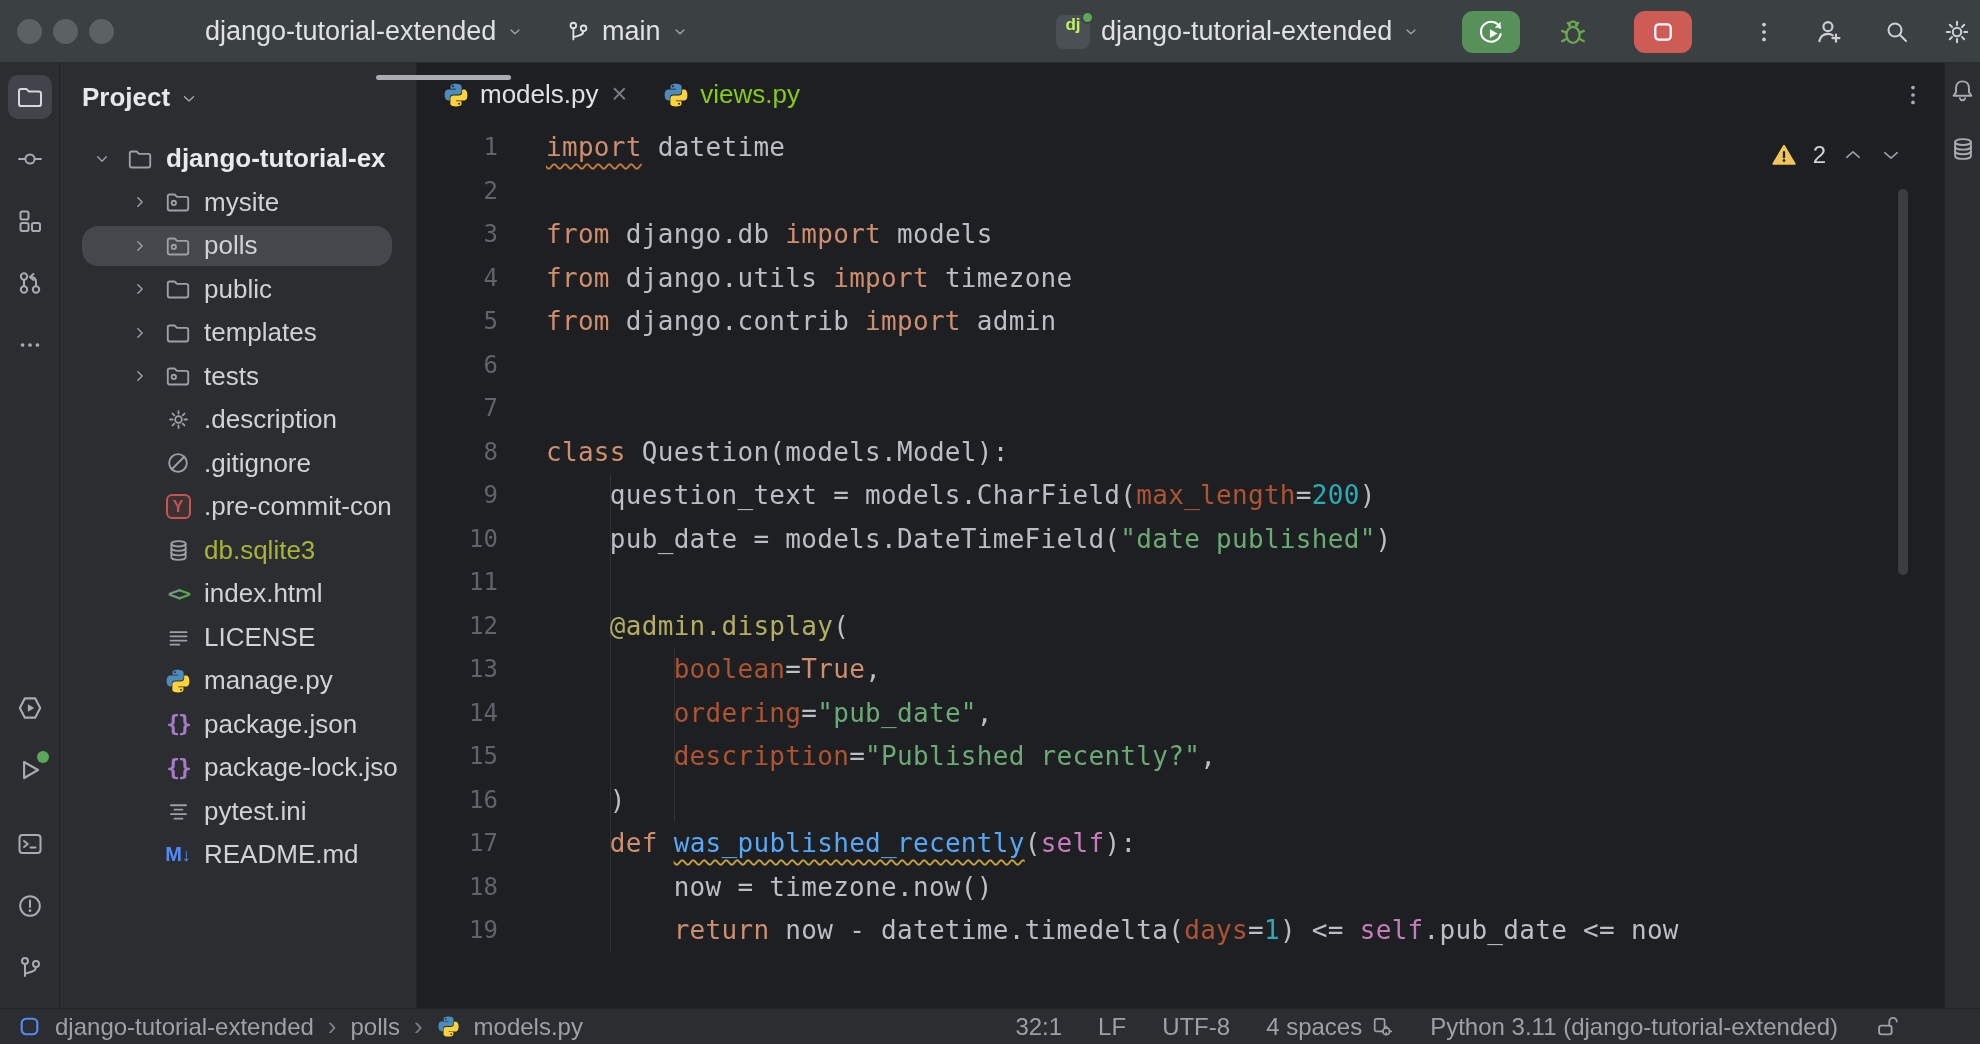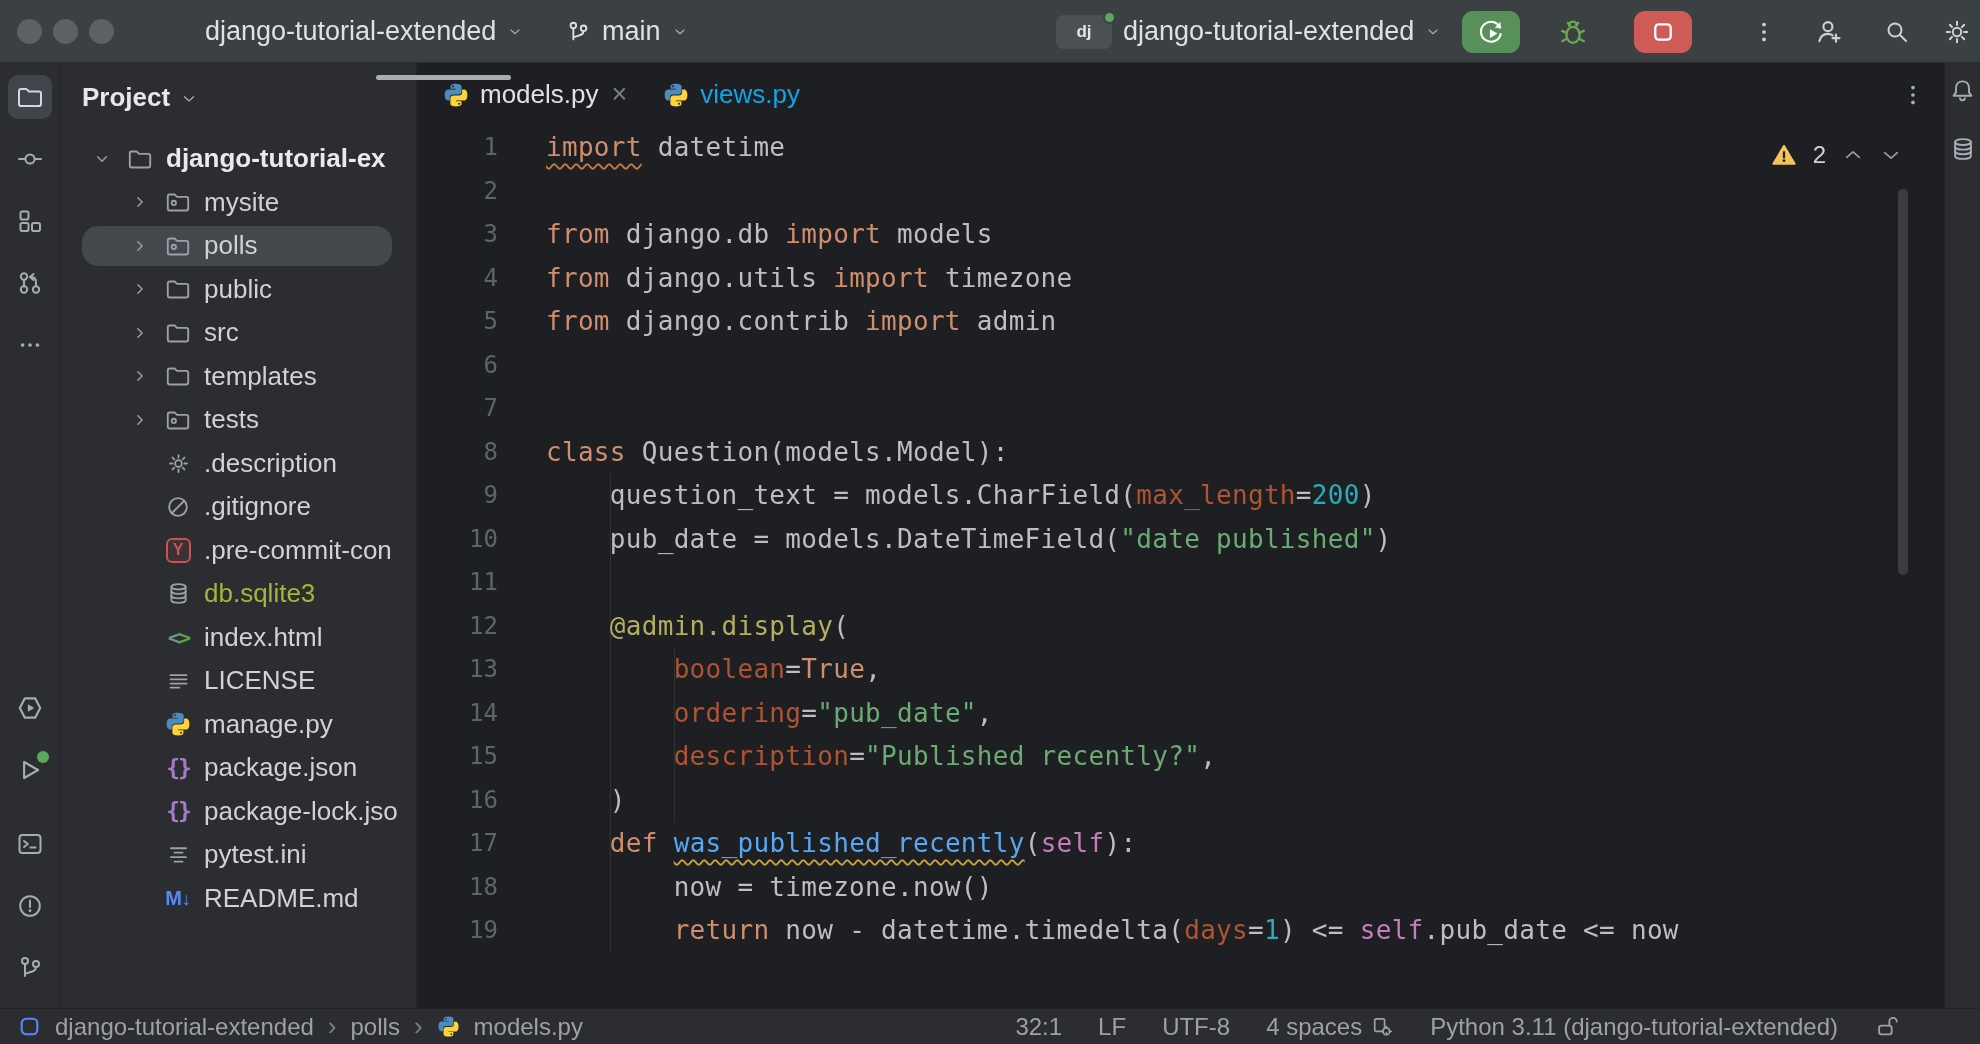--- a/index.html
+++ b/index.html
@@ -10,22 +10,22 @@
   
   .titlebar { position:relative; height:63px; background:#3B4042; border-bottom:1px solid #2A2D2F; }
   .tl { position:absolute; top:19px; width:25px; height:25px; border-radius:50%; background:#5C6163; }
   .tb-item { position:absolute; top:0; height:63px; display:flex; align-items:center; gap:11px;
     color:#DFE1E5; font-size:27px; font-weight:500; cursor:default; }
   .tb-item .chev { color:#A9ADB3; display:flex; }
   .tb-btn { position:absolute; top:11px; width:58px; height:42px; border-radius:11px;
     display:flex; align-items:center; justify-content:center; }
   .tb-ic { position:absolute; top:15px; width:34px; height:34px; display:flex; align-items:center;
     justify-content:center; color:#CED0D6; }
-  .dj { position:relative; width:56px; height:34px; background:#4A5053; border-radius:8px;
-    color:#e5e5e5; font-size:17px; font-weight:700; display:flex; align-items:center; justify-content:center; }
+  .dj { position:relative; width:34px; height:34px; background:#4A5053; border-radius:8px;
+    color:#bef264; font-size:17px; font-weight:700; display:flex; justify-content:center; }
   .dj .dot { position:absolute; top:-4px; right:-4px; width:13px; height:13px; border-radius:50%;
     background:#5BA85B; border:2px solid #3B4042; }
 
   
   .main { display:flex; height:945px; }
   .strip { width:60px; background:#2B2D30; border-right:1px solid #222426; display:flex;
     flex-direction:column; align-items:center; padding-top:12px; }
   .s-ic { width:44px; height:44px; border-radius:10px; display:flex; align-items:center;
     justify-content:center; color:#A7ABB3; position:relative; margin-bottom:18px; flex:none; }
   .s-ic.selected { background:#41444A; color:#D5D7DB; }
@@ -49,21 +49,21 @@
     margin-right:12px; flex:none; color:#9DA0A8; position:relative; }
   .t-label { position:relative; }
   .t-label.root { font-weight:700; color:#E8EAEC; }
   .t-label.lib { color:#A9B337; }
   .t-suffix { color:#8A8E95; margin-left:14px; position:relative; }
 
   
   .editor { flex:1; background:#1E1F22; position:relative; overflow:hidden; }
   .tabbar { height:63px; display:flex; align-items:center; padding-left:8px; position:relative; }
   .tab { display:flex; align-items:center; gap:11px; height:100%; padding:0 18px; font-size:26px;
-    color:#0ea5e9; cursor:default; }
+    color:#84cc16; cursor:default; }
   .tab.active { color:#DFE1E5; }
   .tab .close { color:#7A7E85; font-size:27px; line-height:1; margin-left:2px; }
   .tab-more { position:absolute; right:18px; top:0; height:63px; display:flex; align-items:center; color:#A7ABB3; }
   .tab-top-indicator { position:absolute; left:376px; top:75px; width:135px; height:5px;
     border-radius:3px; background:#A9ADB3; z-index:5; }
 
   .code-wrap { position:absolute; top:63px; left:0; right:0; bottom:0; }
   .gutter { position:absolute; left:0; top:0; width:81px; text-align:right;
     font:24px/43.5px "DejaVu Sans Mono", monospace; color:#5F646C; }
   .codecol { position:absolute; left:129px; top:0; font:26px/43.5px "DejaVu Sans Mono", monospace;
@@ -333,33 +333,20 @@
             <svg width="20" height="20" viewBox="0 0 28 28" fill="none" stroke="currentColor" stroke-width="2" stroke-linecap="round" stroke-linejoin="round">
               <path d="M11 8l6 6-6 6"></path>
             </svg>
           </span>
           <span class="t-ic">
             <svg width="26" height="26" viewBox="0 0 28 28" fill="none" stroke="currentColor" stroke-width="2" stroke-linecap="round" stroke-linejoin="round">
               <path d="M3 8c0-1.2.9-2.1 2.1-2.1h5.2L13 8.5h9.9c1.2 0 2.1.9 2.1 2.1V21c0 1.2-.9 2.1-2.1 2.1H5.1C3.9 23.1 3 22.2 3 21V8z"></path>
             </svg>
           </span>
           <span class="t-label">public</span>
-        </div>
-        <div class="trow" style="padding-left: 68px;">
-          <span class="t-chev">
-            <svg width="20" height="20" viewBox="0 0 28 28" fill="none" stroke="currentColor" stroke-width="2" stroke-linecap="round" stroke-linejoin="round">
-              <path d="M11 8l6 6-6 6"></path>
-            </svg>
-          </span>
-          <span class="t-ic">
-            <svg width="26" height="26" viewBox="0 0 28 28" fill="none" stroke="currentColor" stroke-width="2" stroke-linecap="round" stroke-linejoin="round">
-              <path d="M3 8c0-1.2.9-2.1 2.1-2.1h5.2L13 8.5h9.9c1.2 0 2.1.9 2.1 2.1V21c0 1.2-.9 2.1-2.1 2.1H5.1C3.9 23.1 3 22.2 3 21V8z"></path>
-            </svg>
-          </span>
-          <span class="t-label">src</span>
         </div>
         <div class="trow" style="padding-left: 68px;">
           <span class="t-chev">
             <svg width="20" height="20" viewBox="0 0 28 28" fill="none" stroke="currentColor" stroke-width="2" stroke-linecap="round" stroke-linejoin="round">
               <path d="M11 8l6 6-6 6"></path>
             </svg>
           </span>
           <span class="t-ic">
             <svg width="26" height="26" viewBox="0 0 28 28" fill="none" stroke="currentColor" stroke-width="2" stroke-linecap="round" stroke-linejoin="round">
               <path d="M3 8c0-1.2.9-2.1 2.1-2.1h5.2L13 8.5h9.9c1.2 0 2.1.9 2.1 2.1V21c0 1.2-.9 2.1-2.1 2.1H5.1C3.9 23.1 3 22.2 3 21V8z"></path>

